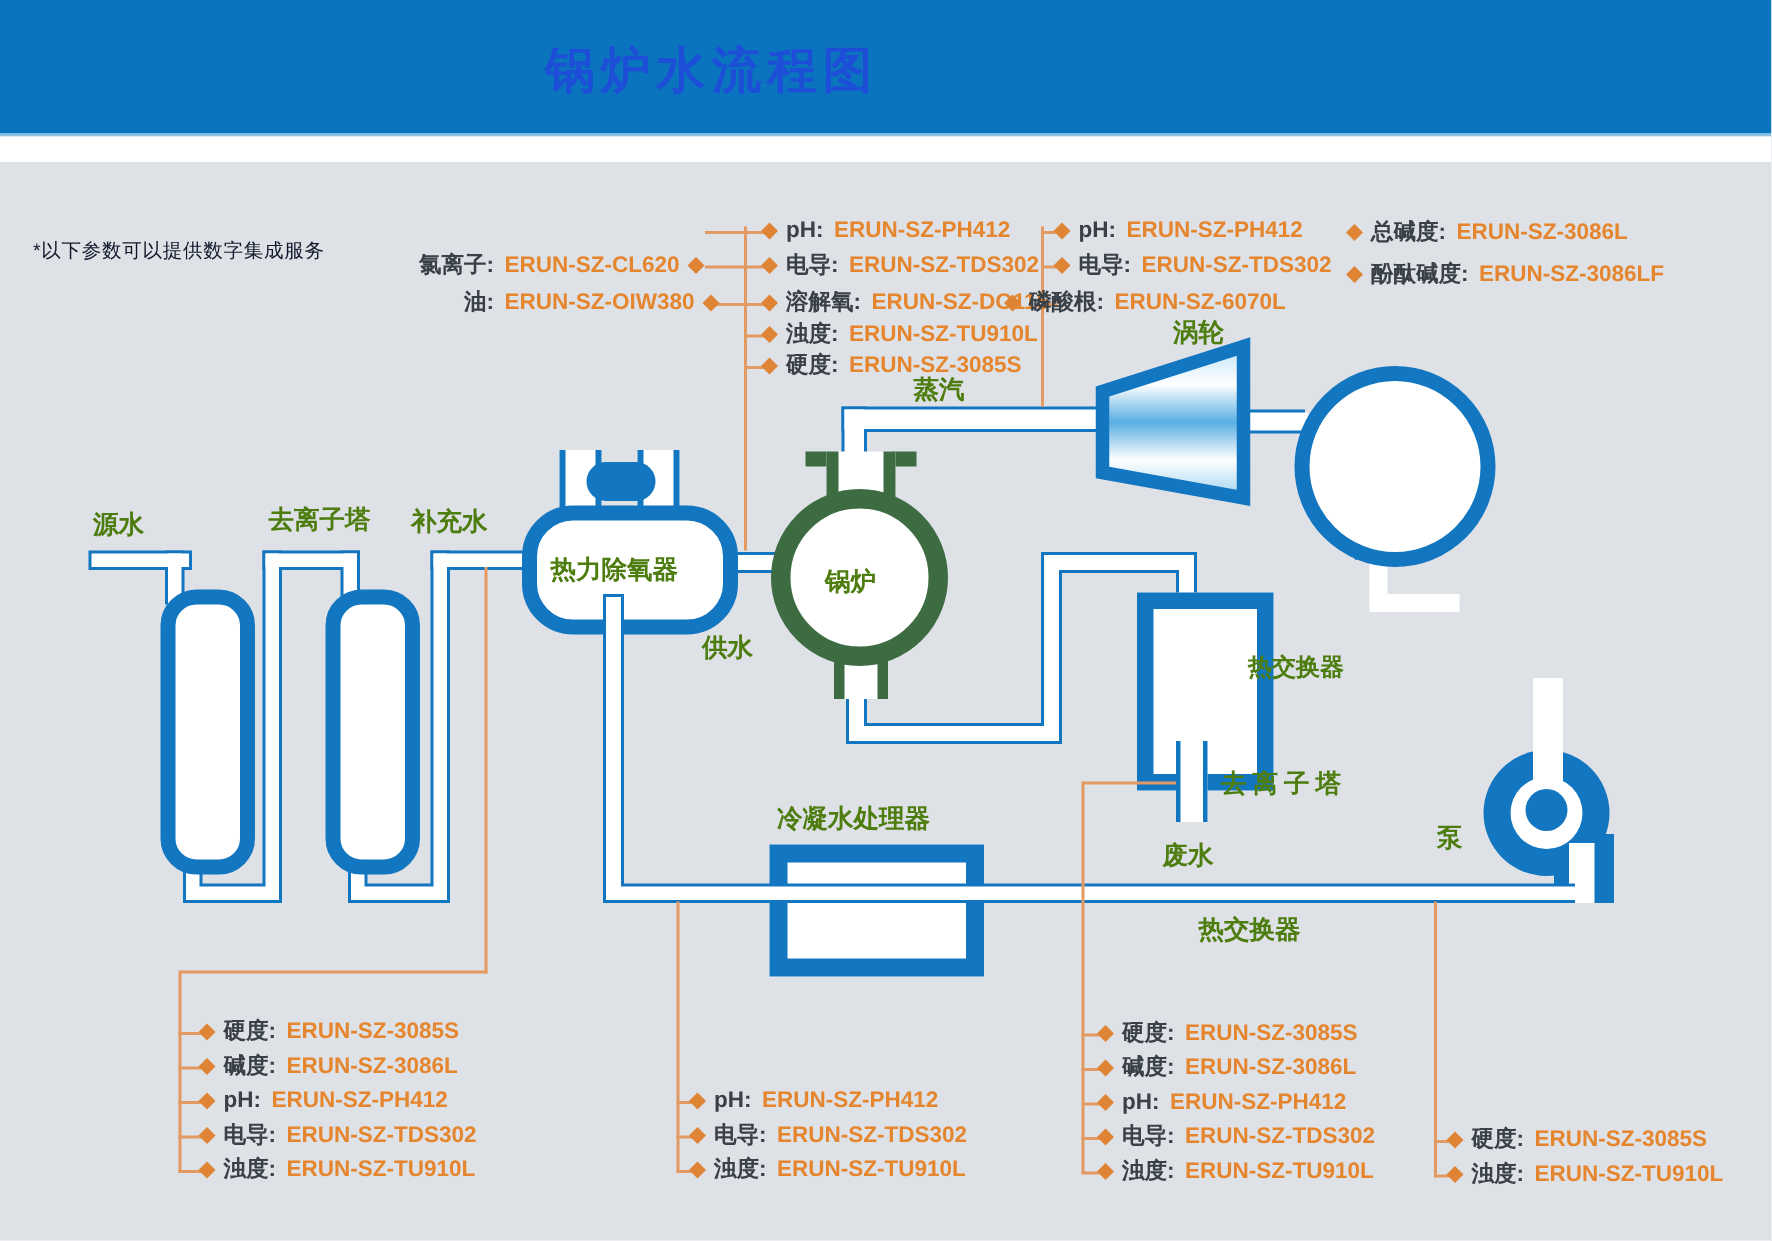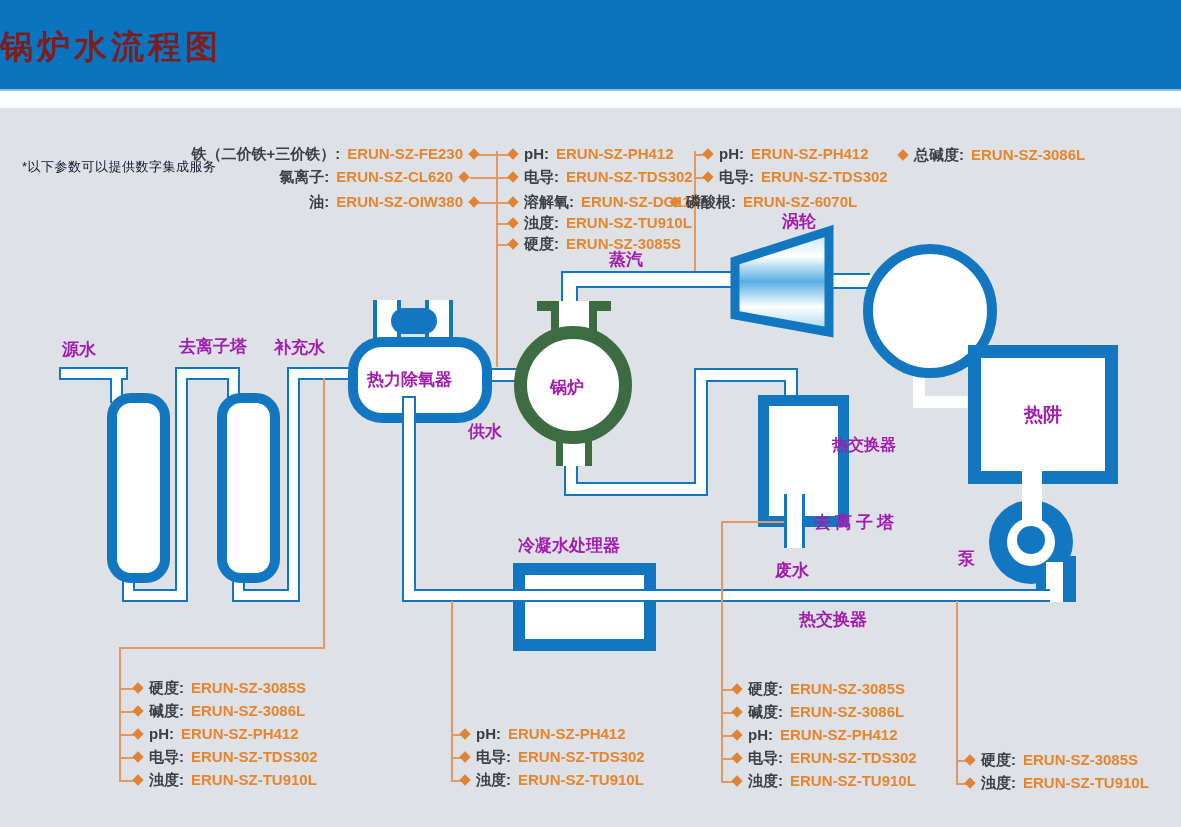--- a/index.html
+++ b/index.html
@@ -6,26 +6,26 @@
   body{font-family:"Liberation Sans","DejaVu Sans",sans-serif;}
   .stage{position:relative;width:1181px;height:827px;background:var(--bg,#dee1e6);overflow:hidden;}
   .abs{position:absolute;}
   .pb{position:absolute;background:var(--blue,#1376c0);}
   .pw{position:absolute;background:#ffffff;}
   .ol{position:absolute;background:var(--line-orange,#e39a62);}
   .dmd{display:inline-block;width:8px;height:8px;background:var(--diamond-orange,#de8434);transform:rotate(45deg);flex:none;}
   .srow{position:absolute;display:flex;align-items:center;gap:7px;height:20px;line-height:20px;font-size:15px;font-weight:bold;white-space:nowrap;}
   .slabel{color:var(--label-dark,#3a4047);}
   .sval{color:var(--val-orange,#e5862e);}
-  .eq{position:absolute;font-size:17px;font-weight:bold;color:#a21caf;white-space:nowrap;}
+  .eq{position:absolute;font-size:17px;font-weight:bold;color:#4d7c0f;white-space:nowrap;}
   .vessel{position:absolute;background:#fff;border-style:solid;border-color:var(--blue,#1376c0);}
   .header{position:absolute;left:0;top:0;width:1181px;height:89px;background:var(--header-blue,#0b74be);}
   .header-accent{position:absolute;left:0;top:89px;width:1181px;height:2px;background:#8cc1e6;}
   .header-white{position:absolute;left:0;top:91px;width:1181px;height:17px;background:#ffffff;}
-  .title{position:absolute;left:0;top:25px;width:949px;color:#7f1d1d;font-size:33px;font-weight:bold;letter-spacing:4px;}
+  .title{position:absolute;left:0;top:25px;width:949px;text-align:center;color:#1d4ed8;font-size:33px;font-weight:bold;letter-spacing:4px;}
   .note{position:absolute;left:22px;top:158px;font-size:13px;color:#0f172a;letter-spacing:0.5px;}
 </style>
 </head>
 <body>
 
 <div class="stage">
 
   <div class="header"></div>
   <div class="header-accent"></div>
   <div class="header-white"></div>
@@ -107,23 +107,20 @@
         <stop offset="0.25" stop-color="#ffffff"></stop>
         <stop offset="0.5" stop-color="#58aee3"></stop>
         <stop offset="0.75" stop-color="#ffffff"></stop>
         <stop offset="1" stop-color="#9ed2ef"></stop>
       </linearGradient>
     </defs>
     <polygon points="10,39 104,9 104,110 10,93" fill="url(#turbg)" stroke="#1376c0" stroke-width="9" stroke-linejoin="miter"></polygon>
   </svg>
 
   <div class="vessel" style="left:863px;top:244px;width:114px;height:114px;border-width:10px;border-radius:50%"></div>
-  <div class="vessel" style="left:968px;top:345px;width:124px;height:113px;border-width:13px;display:flex;align-items:center;justify-content:center">
-    <span class="eq" style="position:static;font-size:19px">热阱</span>
-  </div>
   <div class="vessel" style="left:758px;top:395px;width:69px;height:110px;border-width:11px"></div>
   <div class="vessel" style="left:784px;top:494px;width:15px;height:54px;border-width:0 3px"></div>
   <div class="vessel" style="left:513px;top:563px;width:119px;height:64px;border-width:12px"></div>
 
   <div class="abs" style="left:989px;top:500px;width:84px;height:84px;background:var(--blue);border-radius:50%"></div>
   <div class="abs" style="left:1036px;top:556px;width:40px;height:46px;background:var(--blue)"></div>
   <div class="abs" style="left:1046px;top:562px;width:17px;height:40px;background:#fff"></div>
   <div class="abs" style="left:1007px;top:518px;width:48px;height:48px;background:#fff;border-radius:50%"></div>
 
   <div class="pb" style="left:402px;top:396px;width:14px;height:206px"></div>
@@ -164,25 +161,20 @@
     <div class="ol" style="left:721px;top:689px;width:15px;height:2px"></div>
     <div class="ol" style="left:721px;top:712px;width:15px;height:2px"></div>
     <div class="ol" style="left:721px;top:735px;width:15px;height:2px"></div>
     <div class="ol" style="left:721px;top:758px;width:15px;height:2px"></div>
     <div class="ol" style="left:721px;top:781px;width:15px;height:2px"></div>
     <div class="ol" style="left:956px;top:601px;width:2px;height:184px"></div>
     <div class="ol" style="left:956px;top:760px;width:11px;height:2px"></div>
     <div class="ol" style="left:956px;top:783px;width:11px;height:2px"></div>
   </div>
 
-  <div class="srow" style="top:144px;right:703px">
-      <span class="slabel">铁（二价铁+三价铁）:</span>
-      <span class="sval">ERUN-SZ-FE230</span>
-      <span class="dmd"></span>
-    </div>
   <div class="srow" style="top:167px;right:713px">
       <span class="slabel">氯离子:</span>
       <span class="sval">ERUN-SZ-CL620</span>
       <span class="dmd"></span>
     </div>
   <div class="srow" style="top:192px;right:703px">
       <span class="slabel">油:</span>
       <span class="sval">ERUN-SZ-OIW380</span>
       <span class="dmd"></span>
     </div>
@@ -226,20 +218,25 @@
   <div class="srow" style="top:192px;left:671px">
       <span class="dmd"></span>
       <span class="slabel">磷酸根:</span>
       <span class="sval">ERUN-SZ-6070L</span>
     </div>
 
   <div class="srow" style="top:145px;left:899px">
       <span class="dmd"></span>
       <span class="slabel">总碱度:</span>
       <span class="sval">ERUN-SZ-3086L</span>
+    </div>
+  <div class="srow" style="top:173px;left:899px">
+      <span class="dmd"></span>
+      <span class="slabel">酚酞碱度:</span>
+      <span class="sval">ERUN-SZ-3086LF</span>
     </div>
 
   <div class="srow" style="top:678px;left:134px">
       <span class="dmd"></span>
       <span class="slabel">硬度:</span>
       <span class="sval">ERUN-SZ-3085S</span>
     </div>
   <div class="srow" style="top:701px;left:134px">
       <span class="dmd"></span>
       <span class="slabel">碱度:</span>

